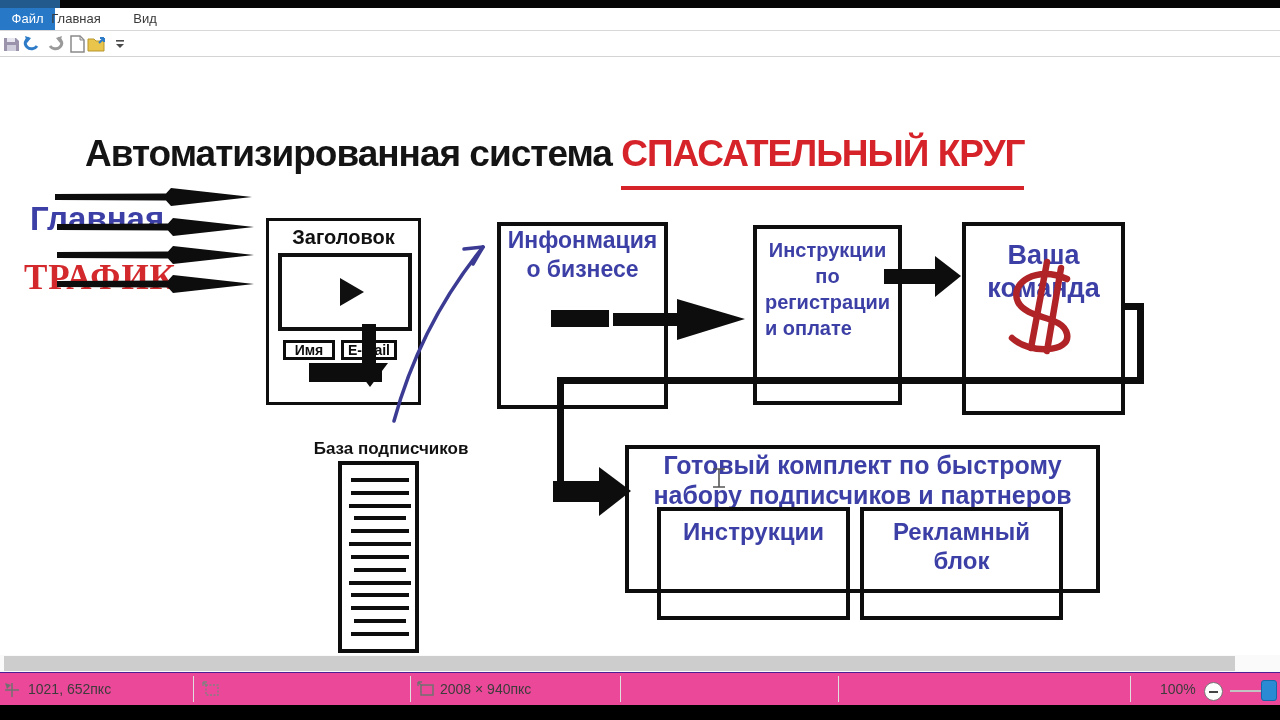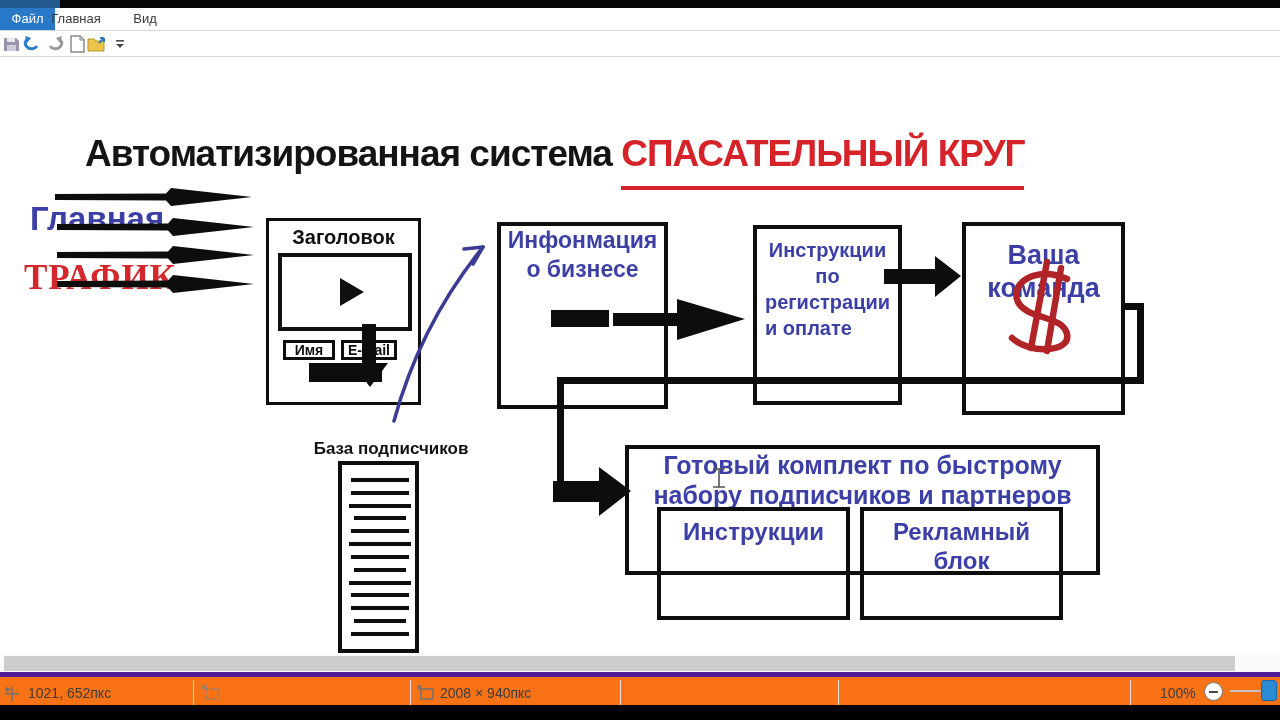--- a/index.html
+++ b/index.html
@@ -51,32 +51,32 @@
   .info-box .blue-text { font-size:23px; line-height:29px; }
 
   .instr-box { left:753px; top:168px; width:149px; height:180px; }
   .instr-box .line { font-size:20px; line-height:26px; color:#3c3fa5; font-weight:bold; text-align:center; }
   .instr-box .line.last { text-align:left; padding-left:8px; }
   .instr-box .line:first-child { padding-top:8px; }
 
   .team-box { left:962px; top:165px; width:163px; height:193px; }
   .team-box .blue-text { font-size:27px; line-height:33px; padding-top:13px; }
 
-  .kit-box { left:625px; top:388px; width:475px; height:130px; border:4px solid #0d0d0d; }
+  .kit-box { left:625px; top:388px; width:475px; height:148px; border:4px solid #0d0d0d; }
   .kit-box .kit-title { font-size:25px; line-height:28px; margin-top:2px; }
   .inner-box { position:absolute; border:4px solid #0d0d0d; }
   .inner-1 { left:28px; top:58px; width:193px; height:113px; }
   .inner-2 { left:231px; top:58px; width:203px; height:113px; }
   .inner-box .blue-text { font-size:24px; line-height:29px; padding-top:6px; }
 
   
   .hscroll { position:absolute; left:0; top:655px; width:1280px; height:17px; background:#fafafa; }
   .hscroll .thumb { position:absolute; left:4px; top:1px; width:1231px; height:15px; background:#cdcdcd; }
 
-  .status-bar { position:absolute; left:0; top:672px; width:1280px; height:33px; background:#f97316; border-top:5px solid #4c1d95; font-size:14px; color:#3c3c3c; }
+  .status-bar { position:absolute; left:0; top:672px; width:1280px; height:33px; background:#ec4899; border-top:1px solid #4c1d95; font-size:14px; color:#3c3c3c; }
   .sb-item { position:absolute; top:0; height:32px; line-height:32px; white-space:nowrap; }
   .sb-div { position:absolute; top:3px; width:1px; height:26px; background:#e0e0e0; }
   .sb-icon { position:absolute; top:8px; }
   .zoom-pct { left:1160px; }
   .minus-btn { position:absolute; left:1204px; top:682px; width:19px; height:19px; border:1px solid #767676; border-radius:50%; background:#fdfdfd; z-index:2; }
   .minus-btn::after { content:""; position:absolute; left:4px; top:8px; width:9px; height:2px; background:#444; }
   .zoom-track { position:absolute; left:1230px; top:690px; width:44px; height:2px; background:#c2c2c2; }
   .zoom-thumb { position:absolute; left:1261px; top:680px; width:16px; height:21px; background:#2a8ad4; border:1px solid #1668a8; border-radius:3px; }
   .bottom-strip { position:absolute; left:0; top:705px; width:1280px; height:15px; background:#000; }
 </style>

